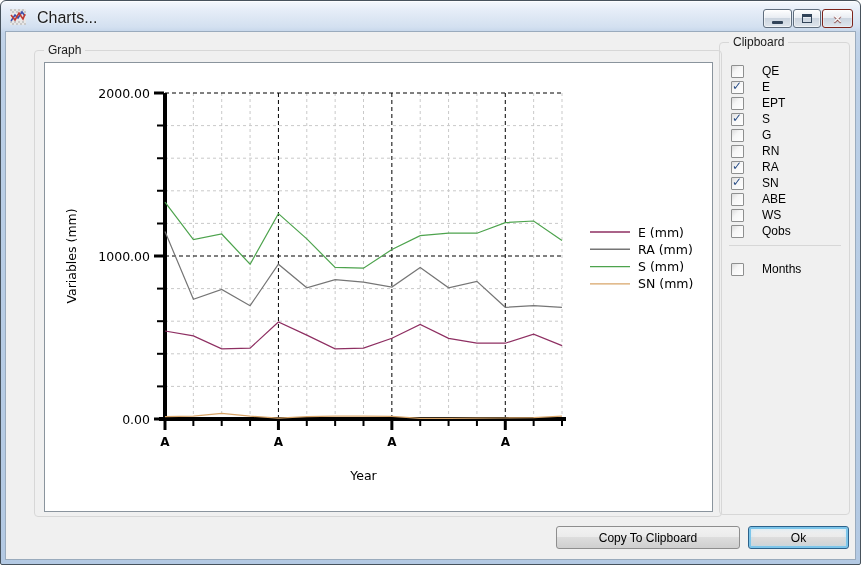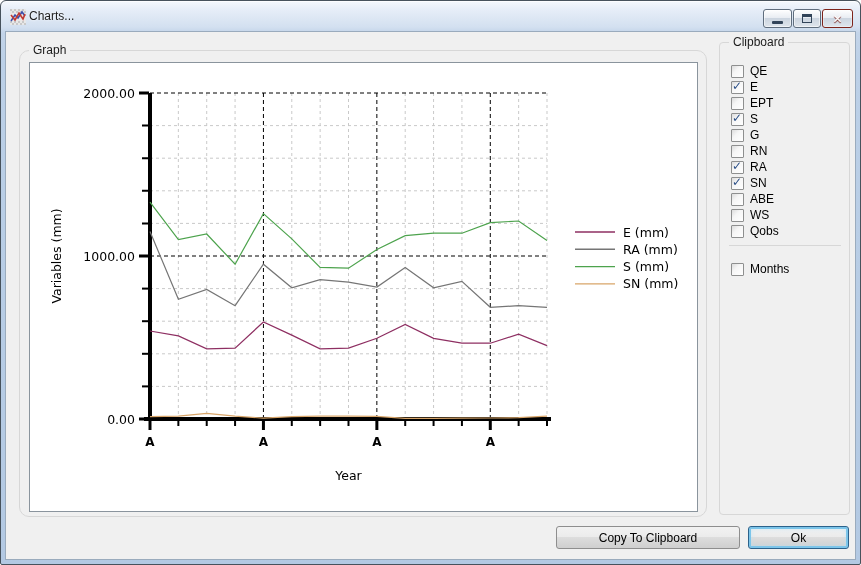--- a/index.html
+++ b/index.html
@@ -10,21 +10,21 @@
     border: 1px solid #47525c;
     border-radius: 6px 6px 2px 2px;
     background: linear-gradient(to bottom, #f4f8fd 0px, #e7eef8 8px, #d3e0f0 26px, #c3d4e9 32px, #bcd0e7 60px, #b3c9e3 100%);
     box-shadow: inset 0 1px 0 rgba(255,255,255,.7);
     overflow: hidden;
   }
 
   
   .titlebar { position: absolute; left: 0; top: 0; right: 0; height: 30px; }
   .title-icon { position: absolute; left: 9px; top: 8px; width: 16px; height: 16px; }
-  .title-text { position: absolute; left: 28px; top: 8px; font-size: 12px; color: #1c1c1c; text-shadow: 0 0 3px #fff; }
+  .title-text { position: absolute; left: 36px; top: 8px; font-size: 16px; color: #1c1c1c; text-shadow: 0 0 3px #fff; }
   .winbtn {
     position: absolute; top: 8px; height: 19px;
     border: 1px solid #5f6d7d; border-radius: 3px;
     background: linear-gradient(to bottom, #fefefe 0%, #e9edf3 45%, #ccd5e0 50%, #dfe5ec 100%);
     box-shadow: inset 0 0 0 1px rgba(255,255,255,.55);
     display: flex; align-items: center; justify-content: center;
   }
   .winbtn.min { left: 762px; width: 29px; }
   .winbtn.max { left: 792px; width: 28px; }
   .winbtn.close {
@@ -42,42 +42,42 @@
     position: absolute; left: 4px; top: 30px; width: 851px; height: 529px;
     background: #f0f0f0; border: 1px solid #9aabbd;
   }
 
   .groupbox { position: absolute; border: 1px solid #d7d7d7; border-radius: 4px; }
   .groupbox-label {
     position: absolute; top: -8px; left: 9px; padding: 0 4px;
     background: #f0f0f0; font-size: 12px; color: #1b1b1b;
   }
 
-  .graph-group { left: 13px; top: 18px; width: 688px; height: 467px; border-radius: 10px; }
+  .graph-group { left: 28px; top: 18px; width: 688px; height: 467px; }
   .chart-panel {
     position: absolute; left: 9px; top: 11px; width: 669px; height: 450px;
     background: #fff; border: 1px solid #8a949d;
   }
   .chart-svg { display: block; width: 669px; height: 450px; font-family: "DejaVu Sans", sans-serif; }
 
   .settings-group { left: 713px; top: 10px; width: 131px; height: 473px; }
   .cb-list { position: absolute; left: 11px; top: 20px; width: 110px; }
   .cb-row { display: flex; align-items: center; height: 16px; cursor: default; }
   .cb-box {
     width: 13px; height: 13px; flex: 0 0 13px;
     border: 1px solid #8e8f8f; border-radius: 1px;
     background: linear-gradient(135deg, #dcdcdc 0%, #f6f6f6 40%, #ffffff 100%);
     position: relative;
   }
   .check {
     position: absolute; left: 0px; top: -3px;
     font-size: 12px; font-weight: bold; color: #2b4f87;
     font-family: "DejaVu Sans", sans-serif;
   }
-  .cb-label { margin-left: 6px; font-size: 12px; color: #000; }
+  .cb-label { margin-left: 18px; font-size: 12px; color: #000; }
   .settings-divider { position: absolute; left: 9px; top: 202px; width: 112px; border-top: 1px solid #d7d7d7; }
   .months-slot { position: absolute; left: 11px; top: 218px; width: 110px; }
 
   
   .btn {
     position: absolute; height: 23px; font-size: 12px; color: #000;
     border: 1px solid #8e8e8e; border-radius: 3px;
     background: linear-gradient(to bottom, #f2f2f2 0%, #ebebeb 50%, #dddddd 50%, #cfcfcf 100%);
     display: flex; align-items: center; justify-content: center;
     font-family: "Liberation Sans", sans-serif;

